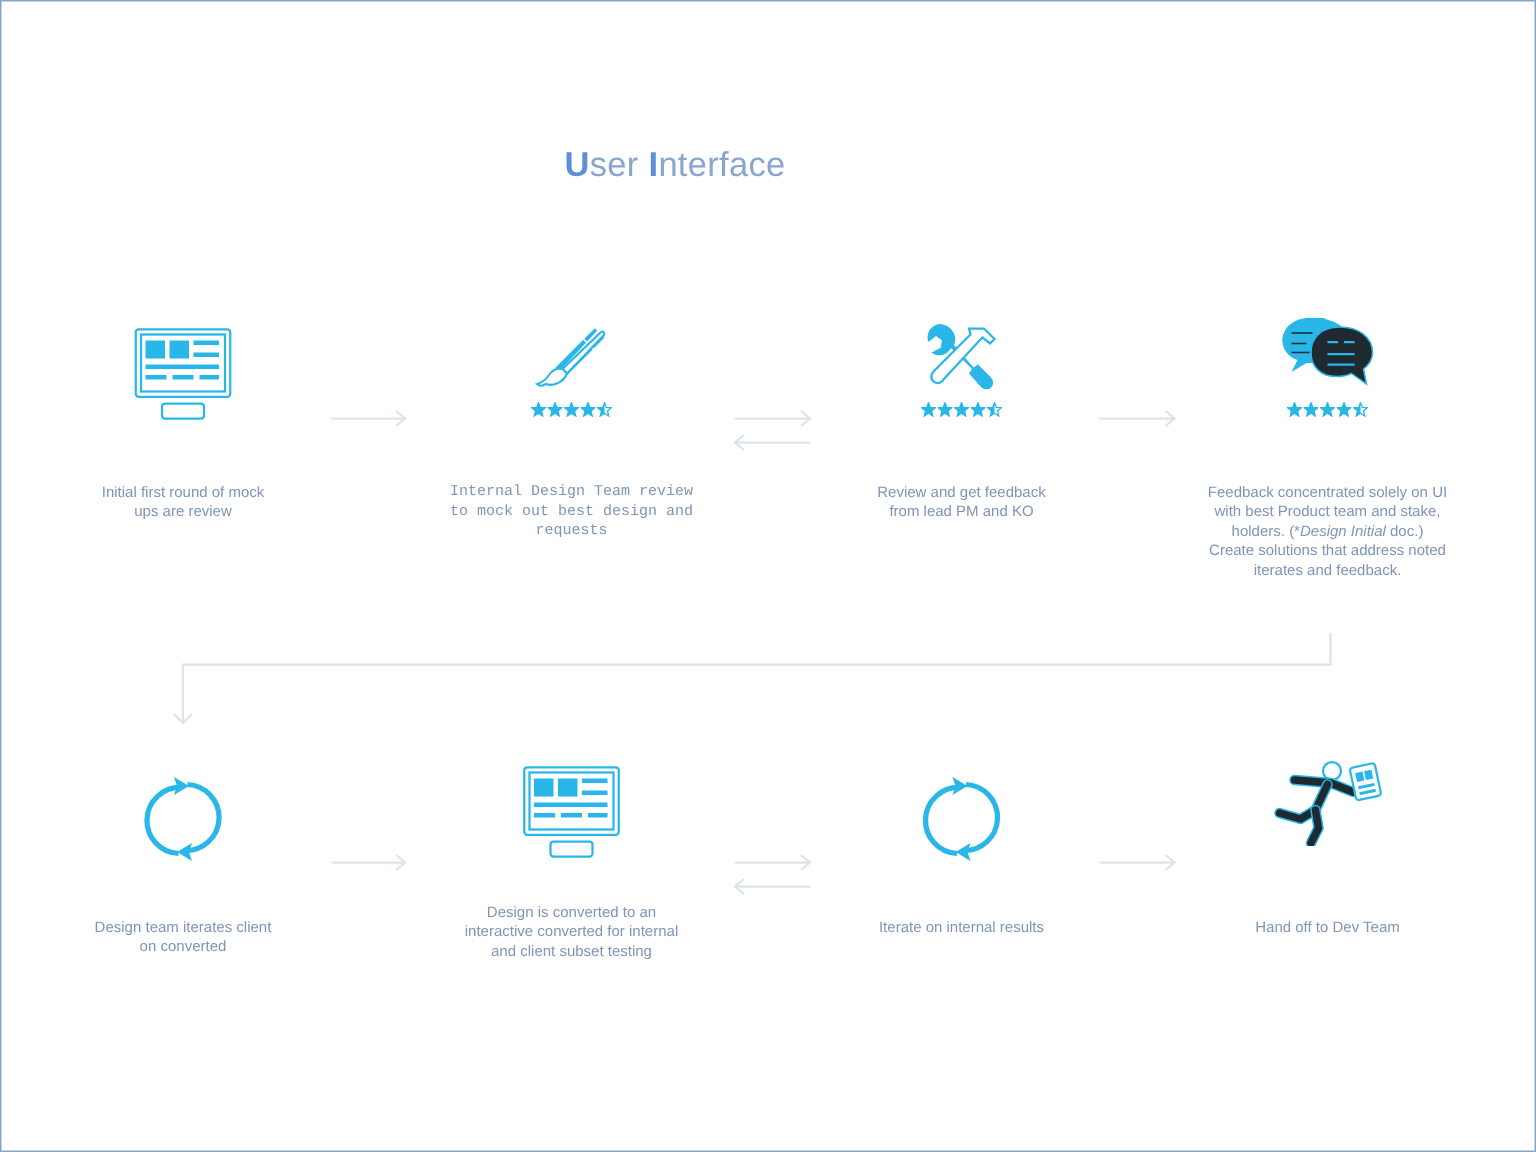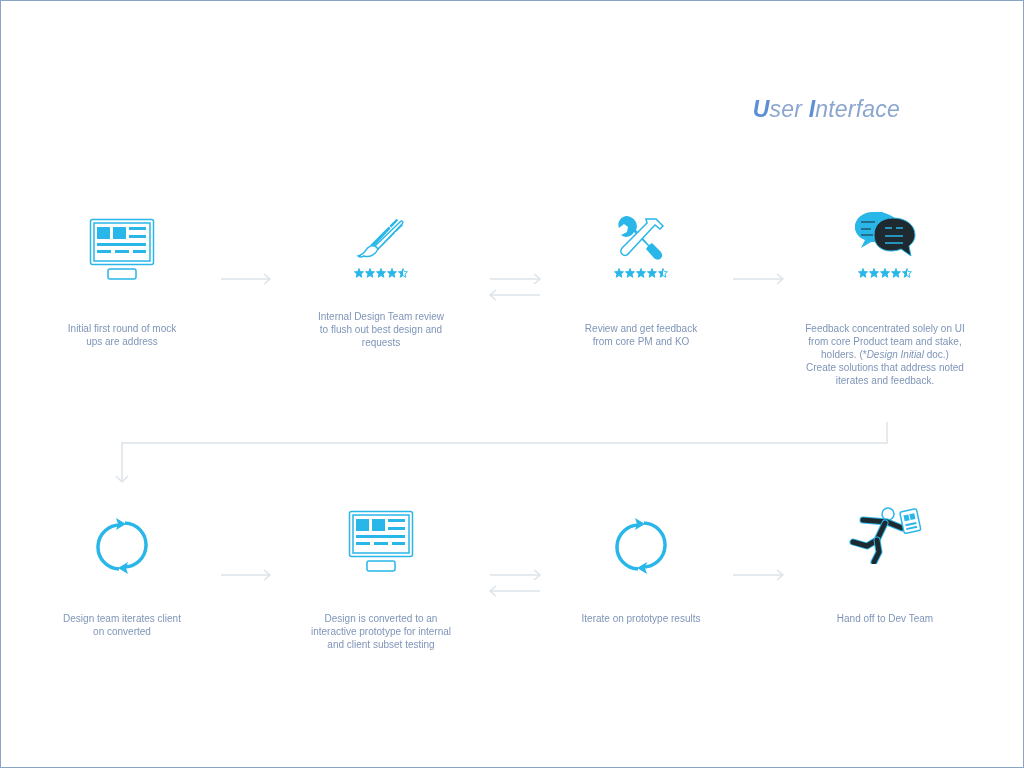--- a/index.html
+++ b/index.html
@@ -7,21 +7,21 @@
     width: 1024px; height: 768px; position: relative; overflow: hidden;
     background: #ffffff;
     font-family: "Liberation Sans", sans-serif;
   }
   .frame {
     position: absolute; left: 0; top: 0; width: 1022px; height: 766px;
     border: 1px solid #8aa4c8;
   }
   .title {
     position: absolute; left: 0; width: 900px; top: 96px;
-    text-align: right; font-size: 23px; color: #8aa6cf; letter-spacing: 0.2px; font-style: italic;
+    text-align: center; font-size: 23px; color: #8aa6cf; letter-spacing: 0.2px;
   }
   .title .cap { color: #5d8fd6; font-weight: bold; }
   .step { position: absolute; width: 170px; text-align: center; }
   .icon-wrap { position: absolute; left: 0; width: 170px; display: flex; justify-content: center; }
   .caption {
     position: absolute; left: 0; width: 170px; 
     font-size: 10px; line-height: 13px; color: #7f95b8;
   }
   .stars { position: absolute; left: 0; width: 170px; display: flex; justify-content: center; gap: 1px; }
   .connector { position: absolute; }
@@ -44,21 +44,21 @@
       <rect x="40" y="17" width="17" height="3" fill="#29b6e8"></rect>
       <rect x="8" y="25" width="49" height="3" fill="#29b6e8"></rect>
       <rect x="8" y="32" width="14" height="3" fill="#29b6e8"></rect>
       <rect x="26" y="32" width="14" height="3" fill="#29b6e8"></rect>
       <rect x="44" y="32" width="13" height="3" fill="#29b6e8"></rect>
       <rect x="19" y="51" width="28" height="10" rx="2" fill="none" stroke="#29b6e8" stroke-width="1.5"></rect>
     </svg>
   </div>
   <div class="caption" style="top:112px;">
     <div>Initial first round of mock</div>
-    <div>ups are address</div>
+    <div>ups are review</div>
   </div>
 </div>
 
 <div class="step" style="left:296px; top:210px;">
   <div class="icon-wrap" style="top:6px;">
     <svg width="50" height="48" viewBox="0 0 50 48">
       <g transform="rotate(45 25 24)">
         <rect x="21" y="-2" width="9" height="10" fill="#29b6e8"></rect>
         <rect x="21" y="9" width="9" height="26" fill="#29b6e8"></rect>
         <polygon points="21,36 30,36 25.5,46" fill="#29b6e8"></polygon>
@@ -108,23 +108,23 @@
       <svg width="10" height="10" viewBox="0 0 10 10">
         <defs>
           <clipPath id="clip0_4">
             <rect x="0" y="0" width="5" height="10"></rect>
           </clipPath>
         </defs>
         <path d="M5 0.5 L6.2 3.6 L9.5 3.8 L7 6 L7.8 9.3 L5 7.5 L2.2 9.3 L3 6 L0.5 3.8 L3.8 3.6 Z" fill="none" stroke="#29b6e8" stroke-width="0.9"></path>
         <path d="M5 0.5 L6.2 3.6 L9.5 3.8 L7 6 L7.8 9.3 L5 7.5 L2.2 9.3 L3 6 L0.5 3.8 L3.8 3.6 Z" fill="#29b6e8" clip-path="url(#clip0_4)"></path>
       </svg>
     </div>
-  <div class="caption" style="top:100px;">
+  <div class="caption" style="top:112px;font-family:Liberation Mono, monospace;">
     <div>Internal Design Team review</div>
-    <div>to flush out best design and</div>
+    <div>to mock out best design and</div>
     <div>requests</div>
   </div>
 </div>
 
 <div class="step" style="left:556px; top:210px;">
   <div class="icon-wrap" style="top:4px;">
     <svg width="50" height="50" viewBox="0 0 50 50">
       <path d="M10 2 C4 3 1 9 3 14 L8 10 L12 13 L11 18 L5 21 C10 25 16 22 18 18 L32 32 L30 35 L38 44 C40 46 44 46 45 44 C47 42 46 39 44 37 L36 29 L33 31 L20 16 C23 10 18 2 10 2 Z" fill="#29b6e8"></path>
       <path d="M30 5 L40 5 L47 12 L44 15 L39 11 L37 13 L13 39 C11 42 8 42 6 40 C4 38 5 35 7 33 L31 9 Z" fill="#ffffff" stroke="#29b6e8" stroke-width="1.5"></path>
     </svg>
@@ -171,21 +171,21 @@
           <clipPath id="clip1_4">
             <rect x="0" y="0" width="5" height="10"></rect>
           </clipPath>
         </defs>
         <path d="M5 0.5 L6.2 3.6 L9.5 3.8 L7 6 L7.8 9.3 L5 7.5 L2.2 9.3 L3 6 L0.5 3.8 L3.8 3.6 Z" fill="none" stroke="#29b6e8" stroke-width="0.9"></path>
         <path d="M5 0.5 L6.2 3.6 L9.5 3.8 L7 6 L7.8 9.3 L5 7.5 L2.2 9.3 L3 6 L0.5 3.8 L3.8 3.6 Z" fill="#29b6e8" clip-path="url(#clip1_4)"></path>
       </svg>
     </div>
   <div class="caption" style="top:112px;">
     <div>Review and get feedback</div>
-    <div>from core PM and KO</div>
+    <div>from lead PM and KO</div>
   </div>
 </div>
 
 <div class="step" style="left:800px; top:210px;">
   <div class="icon-wrap" style="top:0px;">
     <svg width="64" height="50" viewBox="0 0 64 50">
       <path d="M20 2 C9 2 2 9 2 17 C2 23 6 28 12 30 L8 38 L18 32 C19 32 20 32 22 32 L30 32 L30 2 Z" fill="#29b6e8"></path>
       <ellipse cx="24" cy="17" rx="22" ry="15" fill="#29b6e8"></ellipse>
       <path d="M8 12 h14 M8 19 h10 M8 25 h12" stroke="#1f2a30" stroke-width="1"></path>
       <path d="M40 8 C28 8 21 15 21 25 C21 35 28 41 38 41 C42 41 46 40 48 39 L58 46 L56 36 C60 33 62 29 62 25 C62 15 53 8 40 8 Z" fill="#1f2a30" stroke="#29b6e8" stroke-width="1"></path>
@@ -234,21 +234,21 @@
           <clipPath id="clip2_4">
             <rect x="0" y="0" width="5" height="10"></rect>
           </clipPath>
         </defs>
         <path d="M5 0.5 L6.2 3.6 L9.5 3.8 L7 6 L7.8 9.3 L5 7.5 L2.2 9.3 L3 6 L0.5 3.8 L3.8 3.6 Z" fill="none" stroke="#29b6e8" stroke-width="0.9"></path>
         <path d="M5 0.5 L6.2 3.6 L9.5 3.8 L7 6 L7.8 9.3 L5 7.5 L2.2 9.3 L3 6 L0.5 3.8 L3.8 3.6 Z" fill="#29b6e8" clip-path="url(#clip2_4)"></path>
       </svg>
     </div>
   <div class="caption" style="top:112px; left:-5px; width:180px;">
     <div>Feedback concentrated solely on UI</div>
-    <div>from core Product team and stake,</div>
+    <div>with best Product team and stake,</div>
     <div><span>holders. (*<i>Design Initial</i> doc.)</span></div>
     <div>Create solutions that address noted</div>
     <div>iterates and feedback.</div>
   </div>
 </div>
 
 <div class="step" style="left:37px; top:510px;">
   <div class="icon-wrap" style="top:8px;">
     <svg width="52" height="56" viewBox="0 0 52 56">
       <path d="M29 5 A22 22 0 0 1 27 49" fill="none" stroke="#29b6e8" stroke-width="3.5"></path>
@@ -272,38 +272,38 @@
       <rect x="24" y="9" width="13" height="12" fill="#29b6e8"></rect>
       <rect x="40" y="9" width="17" height="3" fill="#29b6e8"></rect>
       <rect x="40" y="17" width="17" height="3" fill="#29b6e8"></rect>
       <rect x="8" y="25" width="49" height="3" fill="#29b6e8"></rect>
       <rect x="8" y="32" width="14" height="3" fill="#29b6e8"></rect>
       <rect x="26" y="32" width="14" height="3" fill="#29b6e8"></rect>
       <rect x="44" y="32" width="13" height="3" fill="#29b6e8"></rect>
       <rect x="19" y="51" width="28" height="10" rx="2" fill="none" stroke="#29b6e8" stroke-width="1.5"></rect>
     </svg>
   </div>
-  <div class="caption" style="top:102px;">
+  <div class="caption" style="top:92px;">
     <div>Design is converted to an</div>
-    <div>interactive prototype for internal</div>
+    <div>interactive converted for internal</div>
     <div>and client subset testing</div>
   </div>
 </div>
 
 <div class="step" style="left:556px; top:510px;">
   <div class="icon-wrap" style="top:8px;">
     <svg width="52" height="56" viewBox="0 0 52 56">
       <path d="M29 5 A22 22 0 0 1 27 49" fill="none" stroke="#29b6e8" stroke-width="3.5"></path>
       <path d="M23 51 A22 22 0 0 1 25 7" fill="none" stroke="#29b6e8" stroke-width="3.5"></path>
       <polygon points="30,6 20,0 22,6 20,12" fill="#29b6e8"></polygon>
       <polygon points="22,50 32,44 30,50 32,56" fill="#29b6e8"></polygon>
     </svg>
   </div>
   <div class="caption" style="top:102px;">
-    <div>Iterate on prototype results</div>
+    <div>Iterate on internal results</div>
   </div>
 </div>
 
 <div class="step" style="left:800px; top:506px;">
   <div class="icon-wrap" style="top:0px;">
     <svg width="76" height="58" viewBox="0 0 76 58">
       <circle cx="41" cy="8" r="6" fill="#ffffff" stroke="#29b6e8" stroke-width="1.5"></circle>
       <path d="M16 14 L40 16 L55 22" fill="none" stroke="#29b6e8" stroke-width="7" stroke-linecap="round"></path>
       <path d="M16 14 L40 16 L55 22" fill="none" stroke="#1f2a30" stroke-width="5" stroke-linecap="round"></path>
       <path d="M38 17 L30 34 L20 40 L6 36" fill="none" stroke="#29b6e8" stroke-width="7" stroke-linecap="round" stroke-linejoin="round"></path>

